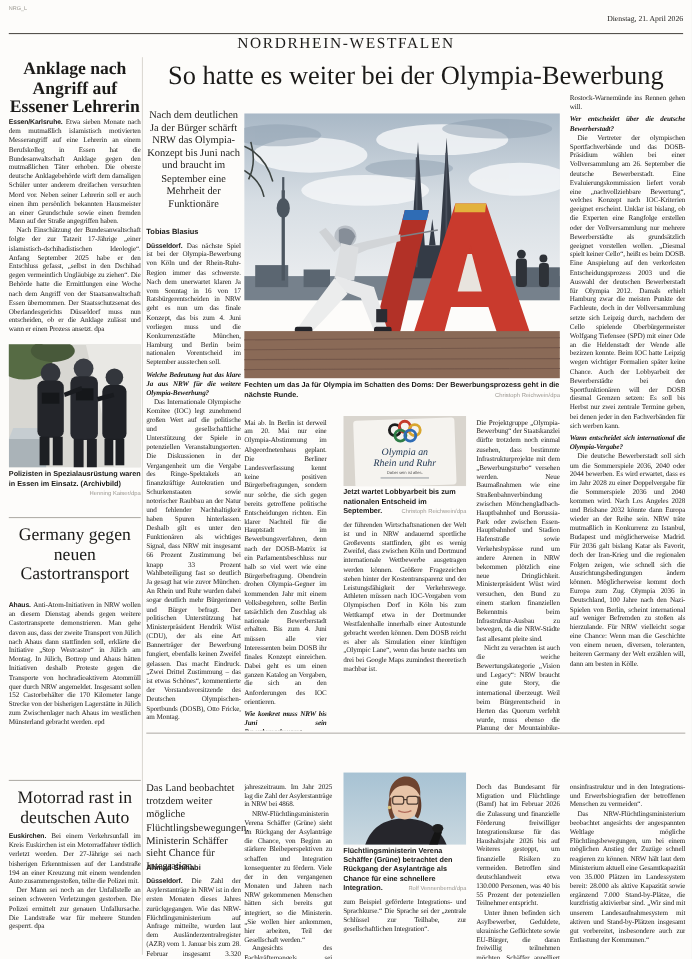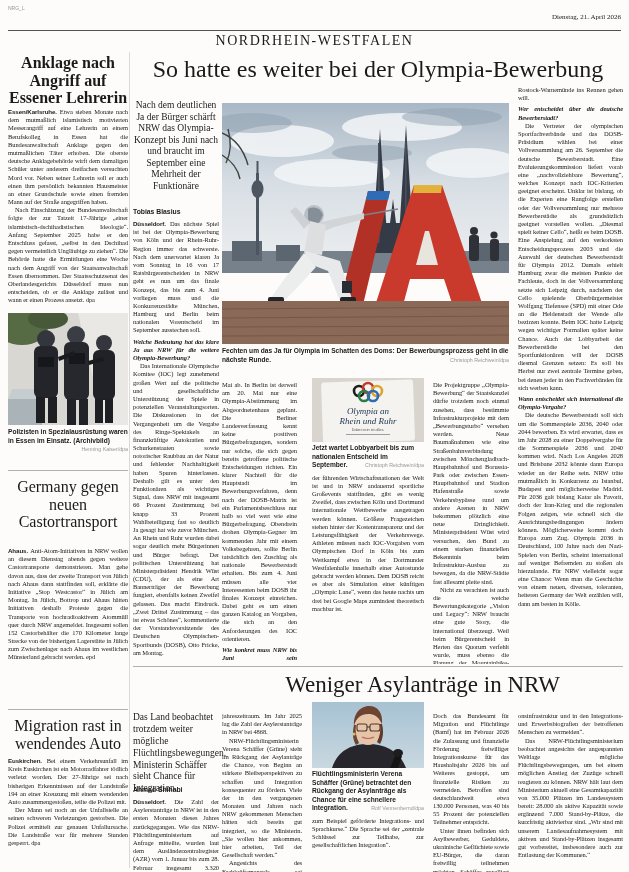--- a/index.html
+++ b/index.html
@@ -77,21 +77,21 @@
     <span class="credit">Henning Kaiser/dpa</span>
   </div>
 
   <div class="rule-h" style="left:8px; top:470px; width:120px; background:#b3b0aa;"></div>
   <div class="abs rail-title" style="left:8px; top:478px; width:120px;">Germany gegen neuen Castortransport</div>
   <div class="abs body-text" style="left:8px; top:547px; width:120px; height:158px;">
       <p><b class="dl">Ahaus. </b>Anti-Atom-Initiativen in NRW wollen an diesem Dienstag abends gegen weitere Castortransporte demonstrieren. Man gehe davon aus, dass der zweite Transport von Jülich nach Ahaus dann stattfinden soll, erklärte die Initiative „Stop Westcastor“ in Jülich am Montag. In Jülich, Bottrop und Ahaus hätten Initiativen deshalb Proteste gegen die Transporte von hochradioaktivem Atommüll quer durch NRW angemeldet. Insgesamt sollen 152 Castorbehälter die 170 Kilometer lange Strecke von der bisherigen Lagerstätte in Jülich zum Zwischenlager nach Ahaus im westlichen Münsterland gebracht werden. epd</p>
     </div>
 
   <div class="rule-h" style="left:8px; top:709px; width:120px; background:#b3b0aa;"></div>
-  <div class="abs rail-title" style="left:8px; top:717px; width:120px;">Migration rast in wendendes Auto</div>
+  <div class="abs rail-title" style="left:8px; top:717px; width:120px;">Motorrad rast in deutschen Auto</div>
   <div class="abs body-text" style="left:8px; top:757px; width:120px; height:112px;">
       <p><b class="dl">Euskirchen. </b>Bei einem Verkehrsunfall im Kreis Euskirchen ist ein Motorradfahrer tödlich verletzt worden. Der 27-Jährige sei nach bisherigen Erkenntnissen auf der Landstraße 194 an einer Kreuzung mit einem wendenden Auto zusammengestoßen, teilte die Polizei mit.</p>
       <p>Der Mann sei noch an der Unfallstelle an seinen schweren Verletzungen gestorben. Die Polizei ermittelt zur genauen Unfallursache. Die Landstraße war für mehrere Stunden gesperrt. dpa</p>
     </div>
 
   <div class="abs headline-xl" style="left:133px; top:56px; width:490px;">So hatte es weiter bei der Olympia-Bewerbung</div>
 
   <div class="abs dek" style="left:133px; top:100px; width:86px;">Nach dem deutlichen Ja der Bürger schärft NRW das Olympia-Konzept bis Juni nach und braucht im September eine Mehrheit der Funktionäre</div>
   <div class="abs author" style="left:133px; top:208px; width:86px;">Tobias Blasius</div>
   <div class="abs body-text" style="left:133px; top:220px; width:86px; height:440px;">
@@ -224,21 +224,20 @@
 
   <div class="abs body-text" style="left:518px; top:86px; width:105px; height:574px;">
       <p>Rostock-Warnemünde ins Rennen gehen will.</p>
       <p class="q">Wer entscheidet über die deutsche Bewerberstadt?</p>
       <p>Die Vertreter der olympischen Sportfachverbände und das DOSB-Präsidium wählen bei einer Vollversammlung am 26. September die deutsche Bewerberstadt. Eine Evaluierungskommission liefert vorab eine „nachvollziehbare Bewertung“, welches Konzept nach IOC-Kriterien geeignet erscheint. Unklar ist bislang, ob die Experten eine Rangfolge erstellen oder der Vollversammlung nur mehrere Bewerberstädte als grundsätzlich geeignet vorstellen wollen. „Diesmal spielt keiner Cello“, heißt es beim DOSB. Eine Anspielung auf den verkorksten Entscheidungsprozess 2003 und die Auswahl der deutschen Bewerberstadt für Olympia 2012. Damals erhielt Hamburg zwar die meisten Punkte der Fachleute, doch in der Vollversammlung setzte sich Leipzig durch, nachdem der Cello spielende Oberbürgermeister Wolfgang Tiefensee (SPD) mit einer Ode an die Heldenstadt der Wende alle bezirzen konnte. Beim IOC hatte Leipzig wegen wichtiger Formalien später keine Chance. Auch der Lobbyarbeit der Bewerberstädte bei den Sportfunktionären will der DOSB diesmal Grenzen setzen: Es soll bis Herbst nur zwei zentrale Termine geben, bei denen jeder in den Fachverbänden für sich werben kann.</p>
       <p class="q">Wann entscheidet sich international die Olympia-Vergabe?</p>
       <p>Die deutsche Bewerberstadt soll sich um die Sommerspiele 2036, 2040 oder 2044 bewerben. Es wird erwartet, dass es im Jahr 2028 zu einer Doppelvergabe für die Sommerspiele 2036 und 2040 kommen wird. Nach Los Angeles 2028 und Brisbane 2032 könnte dann Europa wieder an der Reihe sein. NRW träte mutmaßlich in Konkurrenz zu Istanbul, Budapest und möglicherweise Madrid. Für 2036 galt bislang Katar als Favorit, doch der Iran-Krieg und die regionalen Folgen zeigen, wie schnell sich die Ausrichtungsbedingungen ändern können. Möglicherweise kommt doch Europa zum Zug. Olympia 2036 in Deutschland, 100 Jahre nach den Nazi-Spielen von Berlin, scheint international auf weniger Befremden zu stoßen als hierzulande. Für NRW vielleicht sogar eine Chance: Wenn man die Geschichte von einem neuen, diversen, toleranten, heiteren Germany der Welt erzählen will, dann am besten in Kölle.</p>
     </div>
 
   <div class="rule-h" style="left:133px; top:666px; width:490px; background:#b3b0aa;"></div>
-  <div class="abs headline-l" style="left:222px; top:672px; width:401px;">Weniger Asylanträge in NRW</div>
 
   <div class="abs dek2" style="left:133px; top:712px; width:86px;">Das Land beobachtet trotzdem weiter mögliche Flüchtlingsbewegungen. Ministerin Schäffer sieht Chance für Integration.</div>
   <div class="abs author" style="left:133px; top:786px; width:86px;">Ahmad Shihabi</div>
   <div class="abs body-text" style="left:133px; top:798px; width:86px; height:74px;">
       <p><b class="dl">Düsseldorf. </b>Die Zahl der Asylerstanträge in NRW ist in den ersten Monaten dieses Jahres zurückgegangen. Wie das NRW-Flüchtlingsministerium auf Anfrage mitteilte, wurden laut dem Ausländerzentralregister (AZR) vom 1. Januar bis zum 28. Februar insgesamt 3.320 Erstanträge in NRW gestellt. Das sind 1.548 weniger als im Vor-</p>
     </div>
 
   <div class="abs body-text" style="left:222px; top:712px; width:80px; height:160px;">
       <p>jahreszeitraum. Im Jahr 2025 lag die Zahl der Asylerstanträge in NRW bei 4868.</p>
       <p>NRW-Flüchtlingsministerin Verena Schäffer (Grüne) sieht im Rückgang der Asylanträge die Chance, von Beginn an stärkere Bleibeperspektiven zu schaffen und Integration konsequenter zu fördern. Viele der in den vergangenen Monaten und Jahren nach NRW gekommenen Menschen hätten sich bereits gut integriert, so die Ministerin. „Sie wollen hier ankommen, hier arbeiten, Teil der Gesellschaft werden.“</p>

